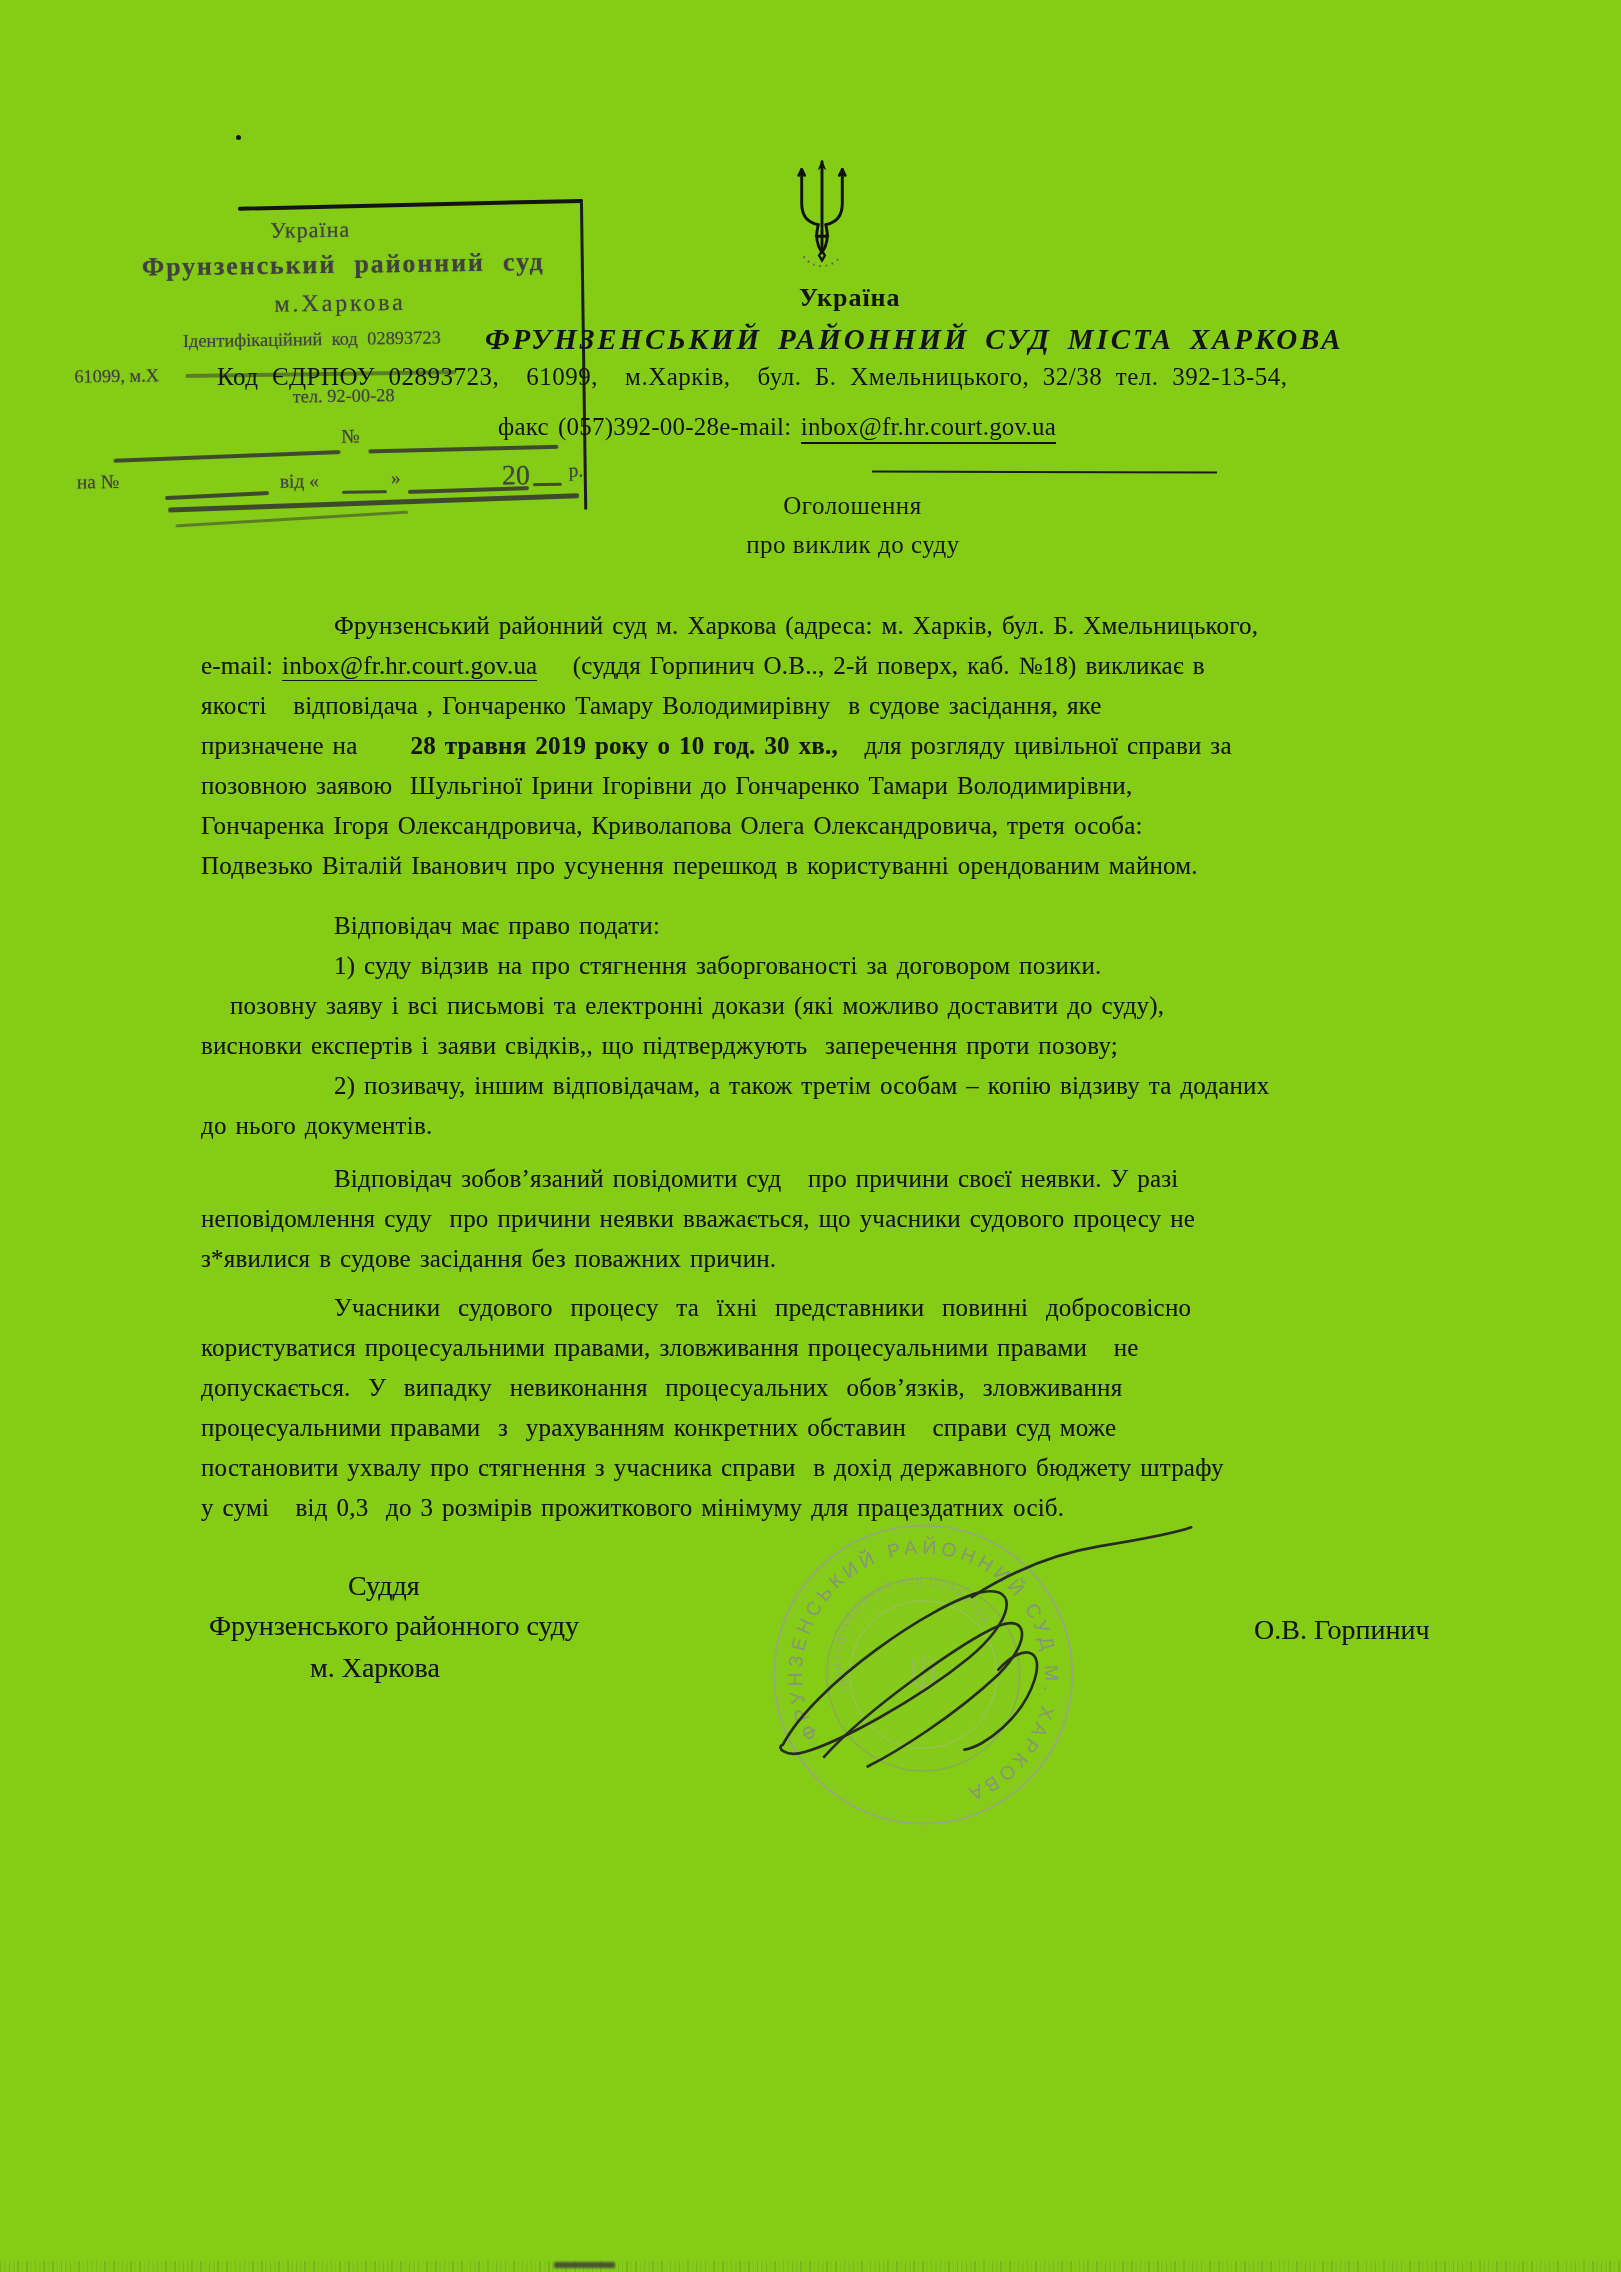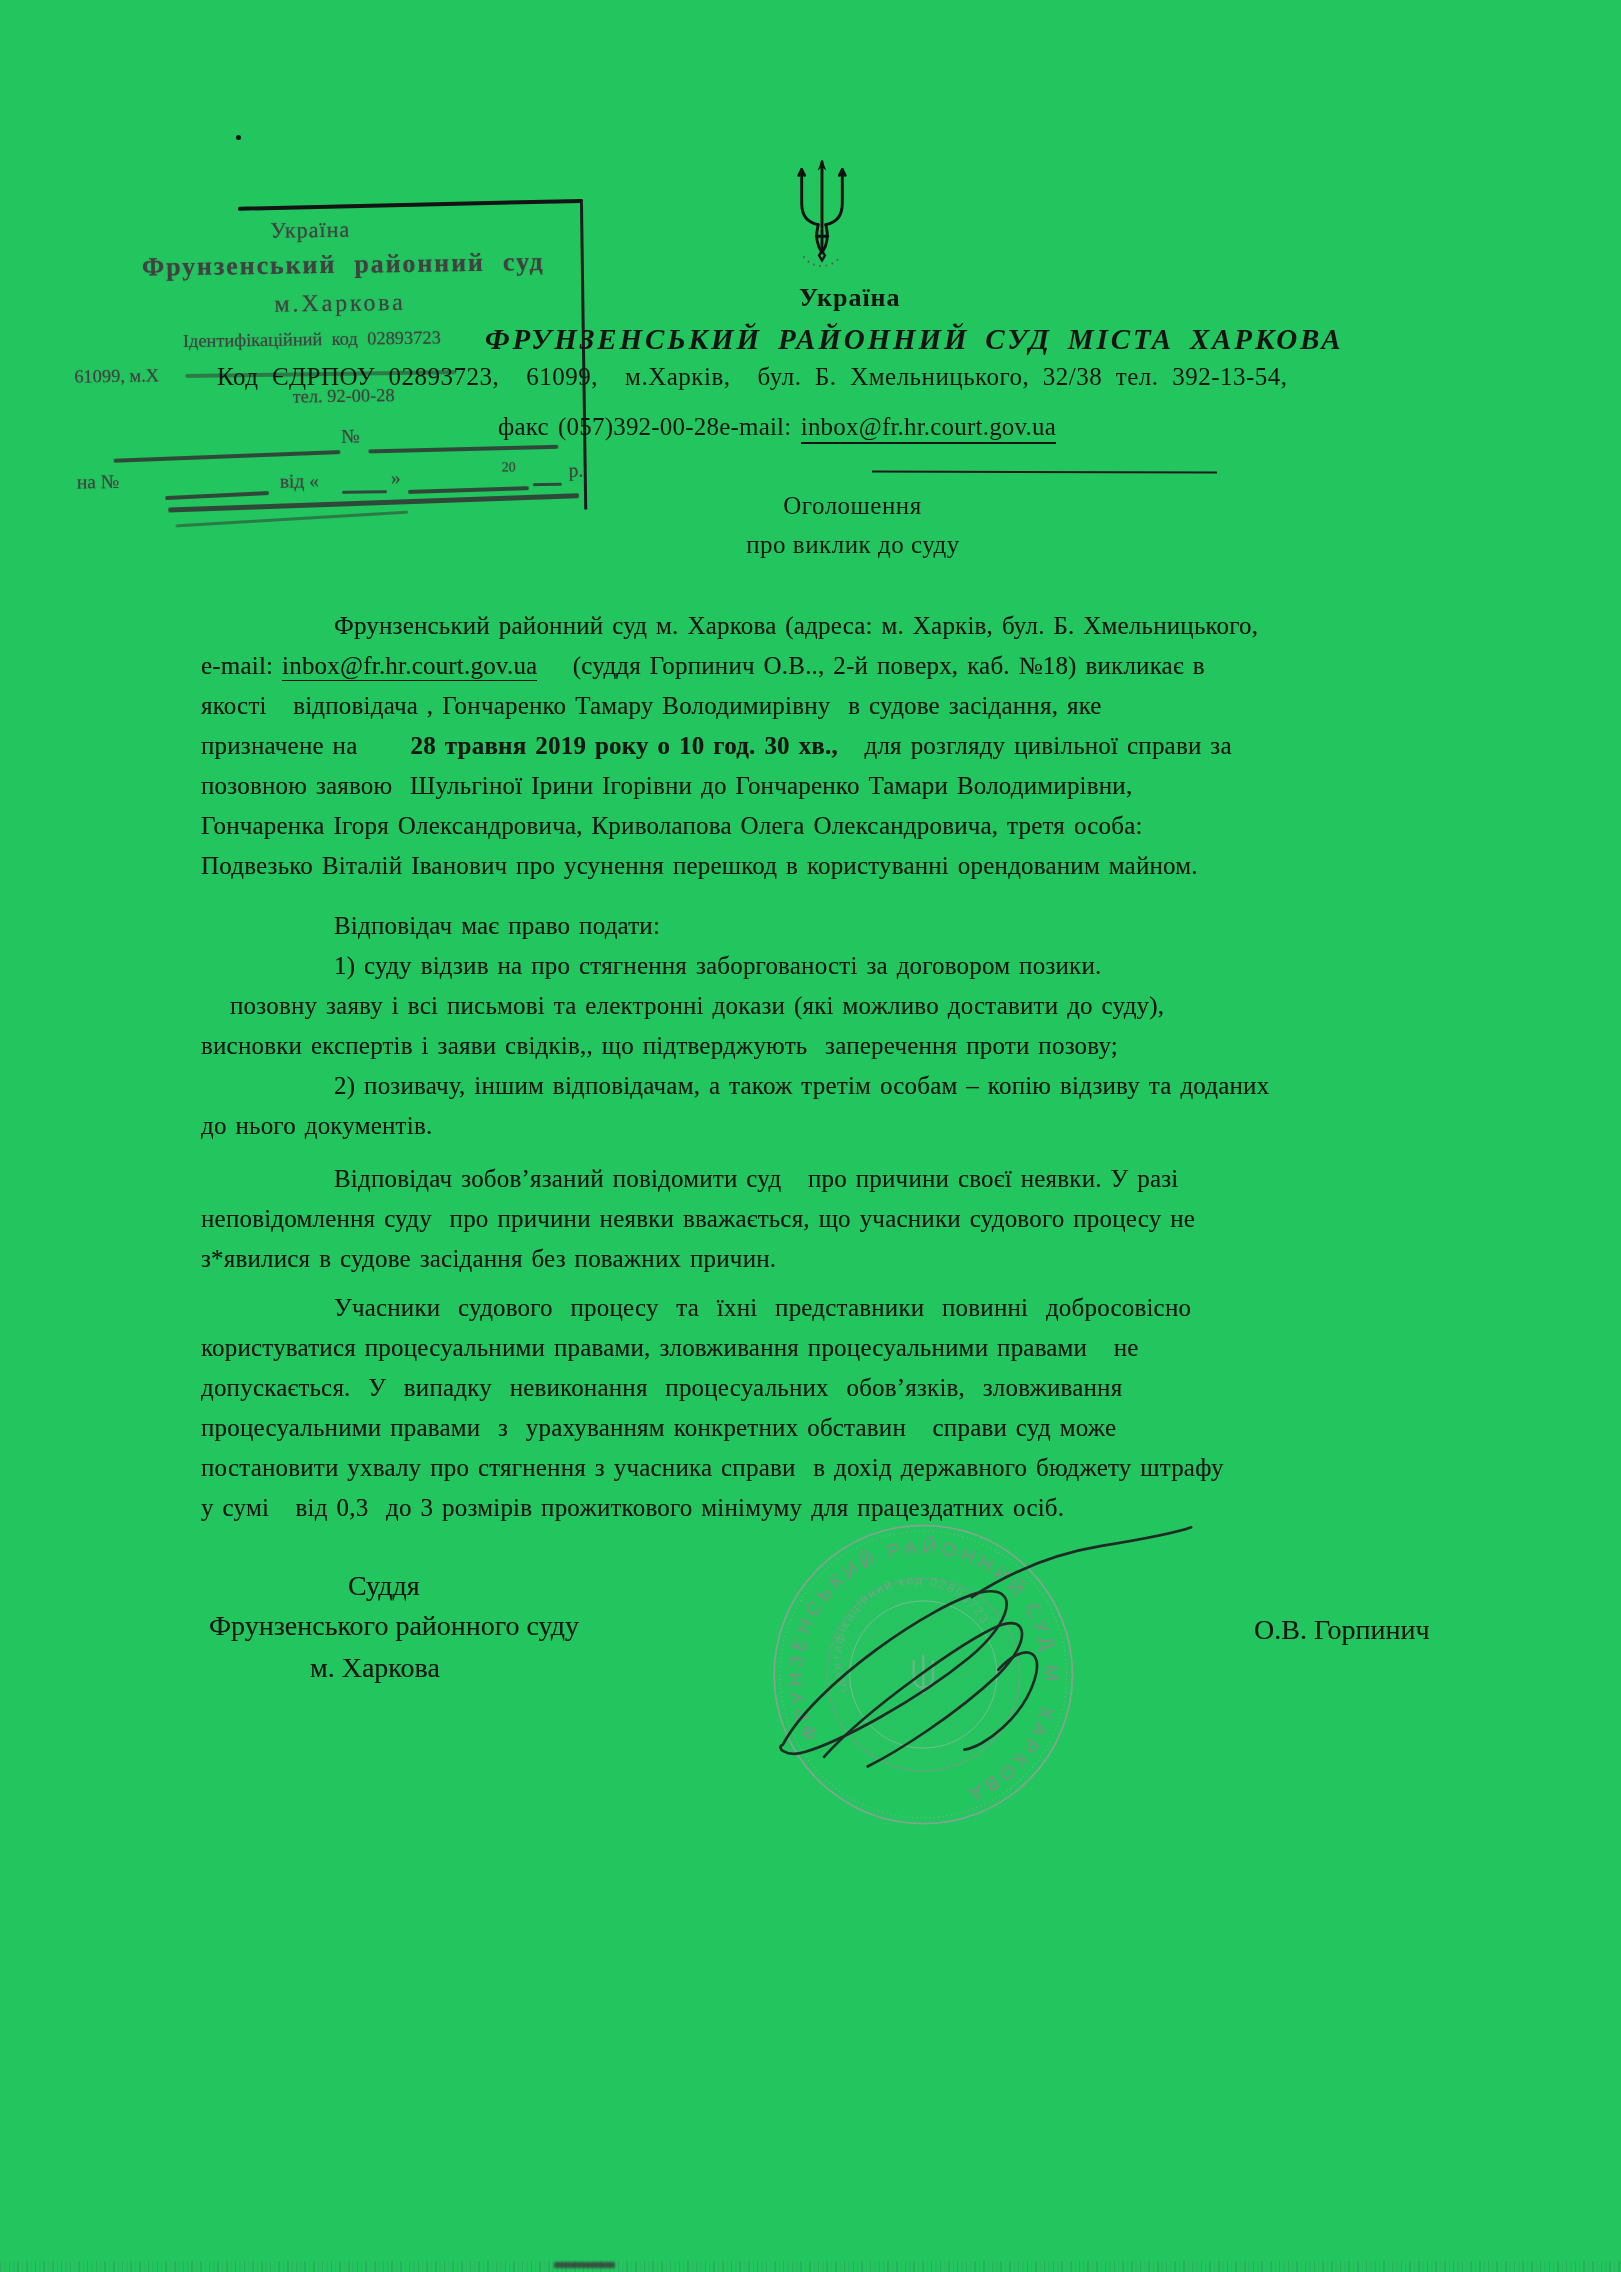--- a/index.html
+++ b/index.html
@@ -1,18 +1,18 @@
 <!DOCTYPE html>
 <html style="font-size:7.8px"><head>
 <meta charset="utf-8">
 <style>
   html,body { margin:0; padding:0; background:#888; }
   .page {
     position:relative; width:1621px; height:2273px; margin:0 auto;
-    background:#22c55e; overflow:hidden;
+    background:#84cc16; overflow:hidden;
     font-family:"Liberation Serif", serif; color:#161616;
   }
   .abs { position:absolute; white-space:pre; }
 
   
   .stamp { position:absolute; left:0; top:0; width:654px; height:557px; color:#414141; transform:rotate(-0.8deg); }
   .stamp .abs { text-shadow:0 0 1px rgba(70,70,70,.55); }
   .stamp-border-top { position:absolute; left:239px; top:204px; width:345px; height:3.9px; background:#141414; transform:rotate(-0.5deg); border-radius:1.5px; }
   .stamp-border-right { position:absolute; left:581px; top:206px; width:2.9px; height:307px; background:#1d1d1d; }
   .smudge { position:absolute; height:4.4px; background:#333; border-radius:1.9px; filter:blur(0.7px); opacity:.85; }
@@ -72,21 +72,21 @@
     <div class="abs" style="left:291px; top:386px; font-size:18.4px;">тел. 92-00-28</div>
     <div class="abs" style="left:339px; top:426px; font-size:19.4px;">№</div>
     <div class="smudge" style="left:111px; top:453px; width:227px; transform:rotate(-1.4deg);"></div>
     <div class="smudge" style="left:366px; top:449px; width:190px; transform:rotate(-0.6deg);"></div>
     <div class="abs" style="left:74px; top:468px; font-size:19.4px;">на №</div>
     <div class="smudge" style="left:162px; top:492px; width:104px; height:3.9px; transform:rotate(-2deg);"></div>
     <div class="abs" style="left:277px; top:470px; font-size:19.4px;">від «</div>
     <div class="smudge" style="left:339px; top:491px; width:45px; height:3.4px;"></div>
     <div class="abs" style="left:388px; top:468px; font-size:19.4px;">»</div>
     <div class="smudge" style="left:405px; top:490px; width:121px; height:3.9px; transform:rotate(-1deg);"></div>
-    <div class="abs" style="left:499px; top:462px; font-size:14px;">20</div>
+    <div class="abs" style="left:499px; top:462px; font-size:28px;">20</div>
     <div class="smudge" style="left:530px; top:486px; width:29px; height:3.4px;"></div>
     <div class="abs" style="left:566px; top:463px; font-size:19.4px;">р.</div>
     <div class="smudge" style="left:165px; top:501px; width:411px; height:4.8px; transform:rotate(-1.2deg);"></div>
     <div class="smudge" style="left:172px; top:517px; width:233px; height:3.4px; transform:rotate(-2.6deg); opacity:.5;"></div>
   </div>
 
   <svg class="abs" style="left:793px; top:156px;" width="58" height="116" viewBox="0 0 120 240">
     <g stroke="#111" stroke-width="6" fill="none" stroke-linecap="round" stroke-linejoin="round">
       <path d="M18,28 L18,98 C18,124 30,138 52,142"></path>
       <path d="M102,28 L102,98 C102,124 90,138 68,142"></path>

